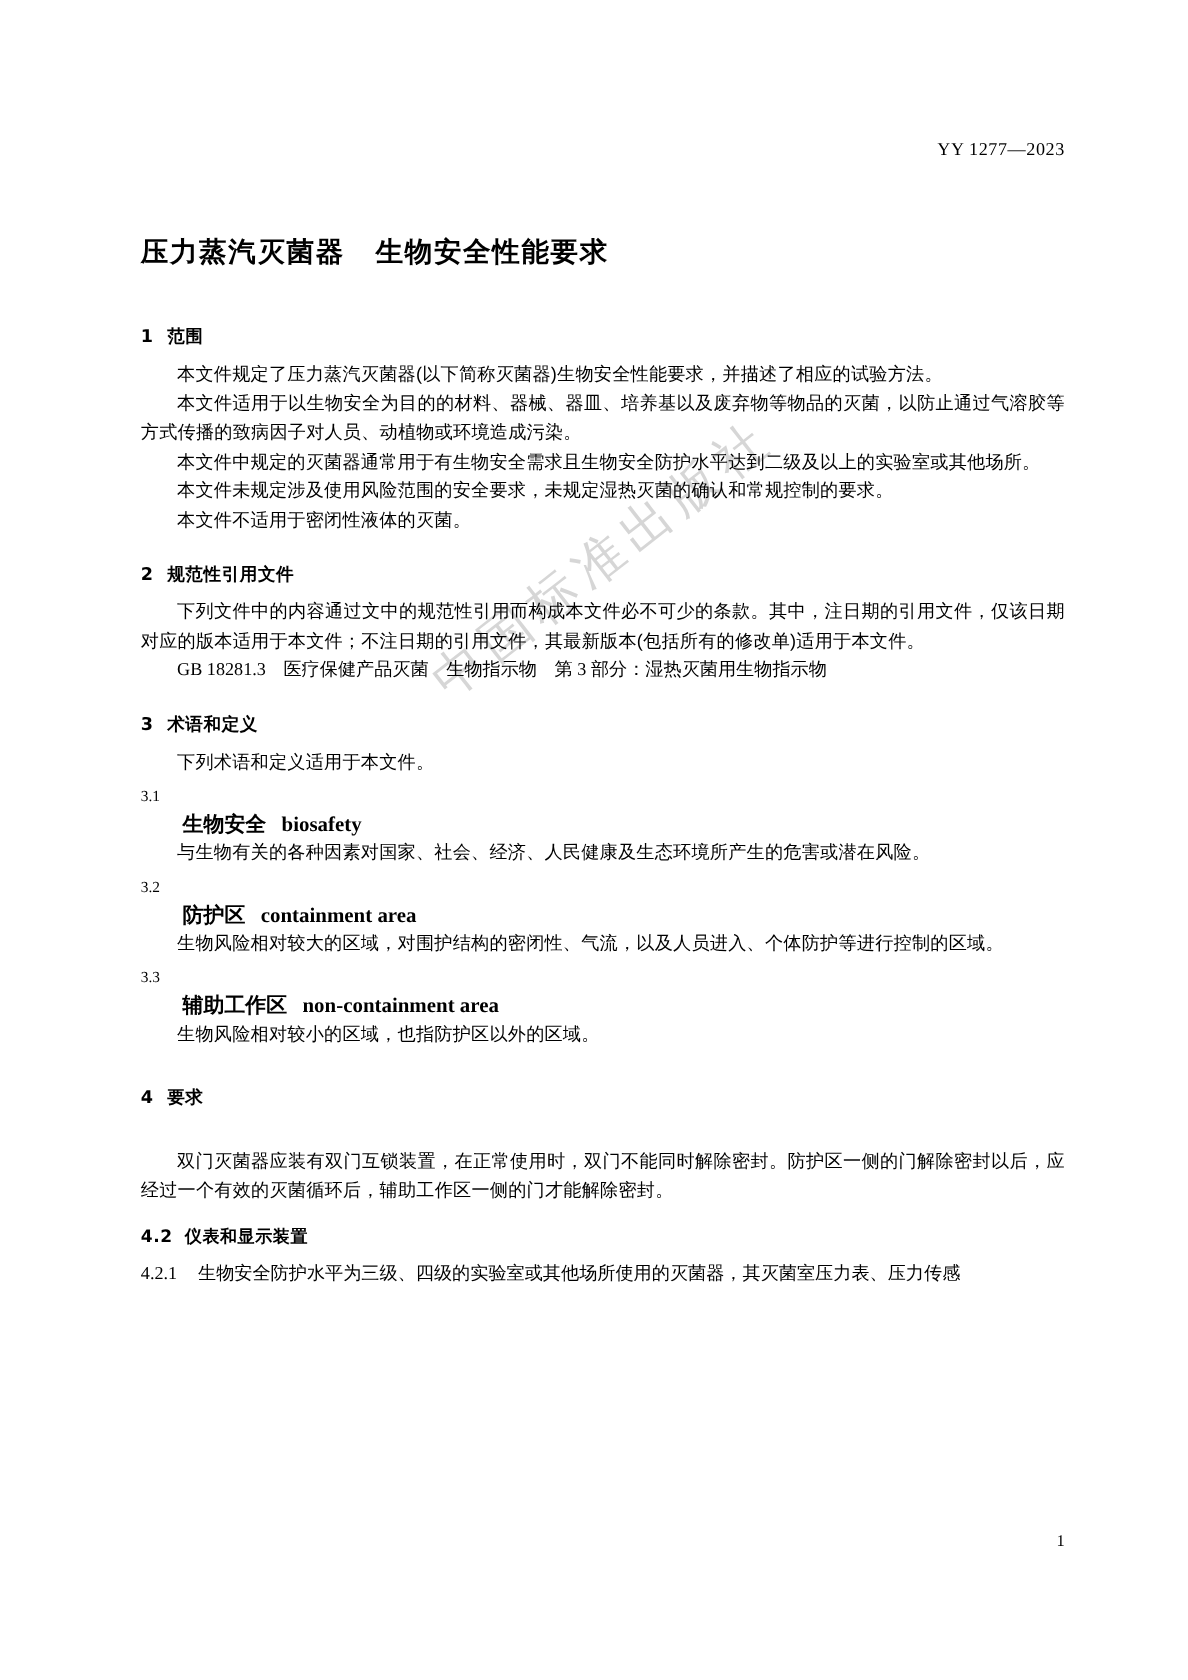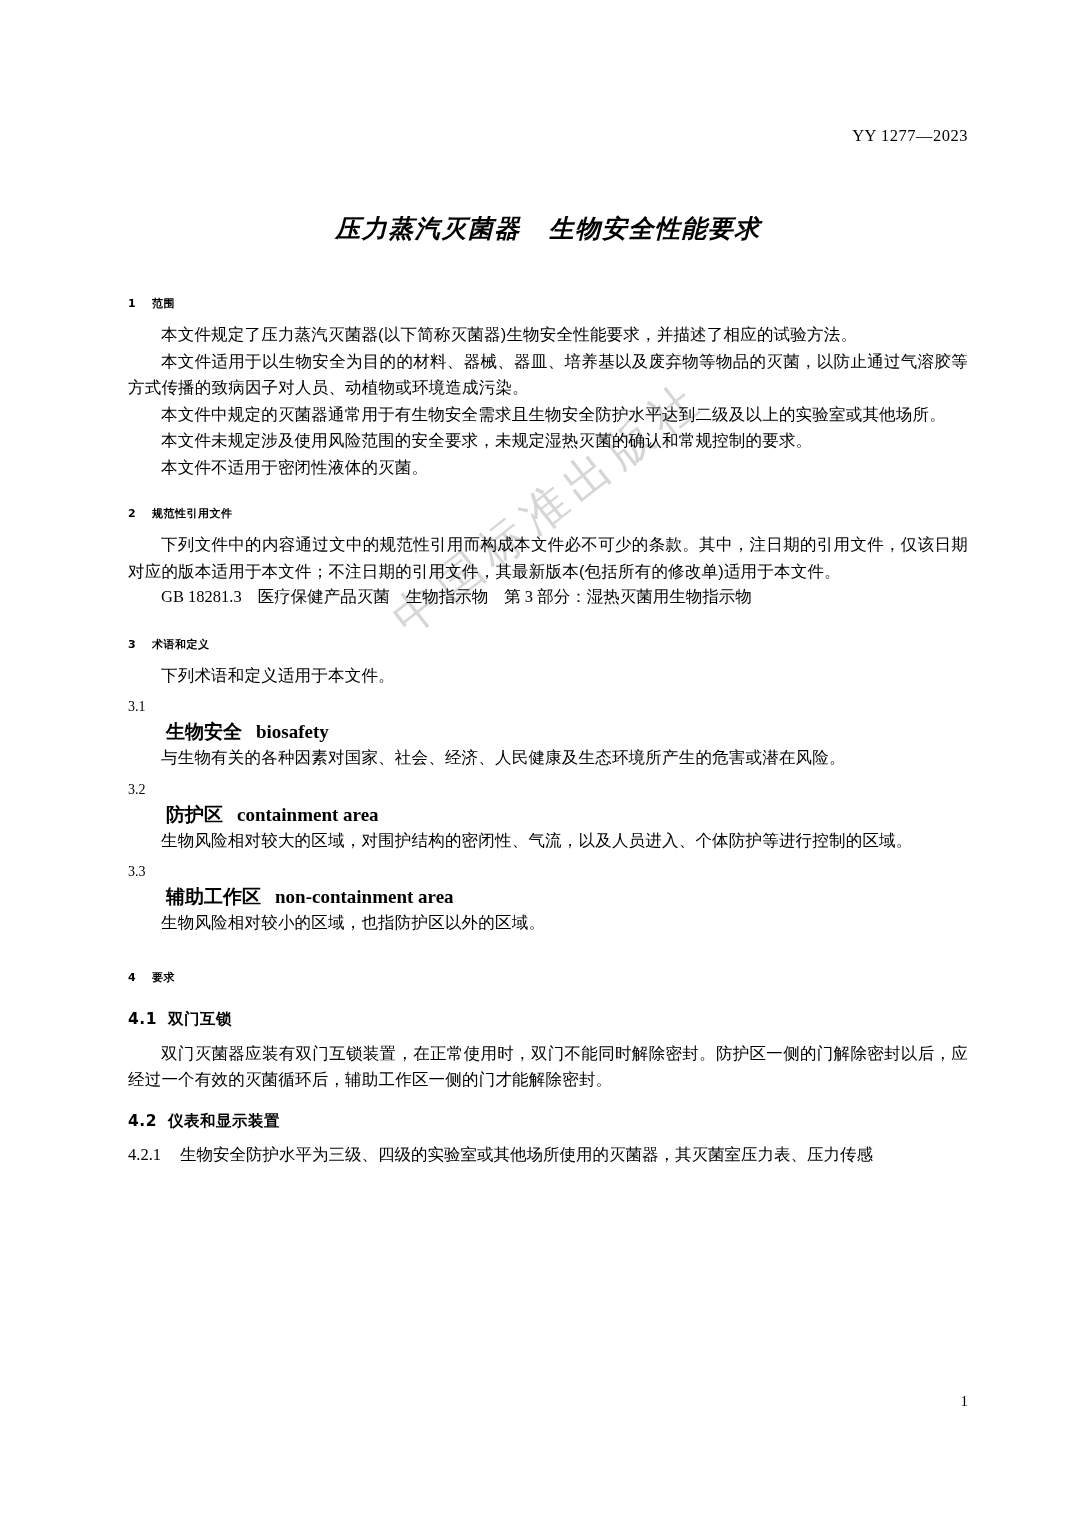--- a/index.html
+++ b/index.html
@@ -35,40 +35,38 @@
     font-size: 16.5px;
     letter-spacing: 0.5px;
     white-space: nowrap;
   }
   
   .doc-title {
     position: absolute;
     top: 212px;
     left: 0;
     width: 840px;
-    text-align: center;
     font-family: "DejaVu Sans", "Liberation Sans", sans-serif;
     font-weight: bold;
     font-size: 25px;
     letter-spacing: 1.5px;
-    font-style: italic;
   }
   .doc-title .gap { display: inline-block; width: 28px; }
 
   .body-area {
     position: absolute;
     top: 296px;
     left: 0;
     width: 840px;
   }
   
   h2.sec {
     font-family: "DejaVu Sans", "Liberation Sans", sans-serif;
     font-weight: bold;
-    font-size: 11px;
+    font-size: 16px;
     margin: 0;
     padding: 0;
     letter-spacing: 0.5px;
   }
   .sec-wrap { margin-top: 16px; }
   .sec-wrap.first { margin-top: 0; }
   .sec-num { display: inline-block; min-width: 24px; }
 
   p.para {
     font-family: Liberation Sans, sans-serif;
@@ -224,23 +222,20 @@
         <p class="para">生物风险相对较小的区域，也指防护区以外的区域。</p>
       </div>
 
       <div class="sec-wrap">
         <div class="block-gap"></div>
         <h2 class="sec">
           <span class="sec-num">4</span><span>要求</span>
         </h2>
 
         <div class="block-gap-lg"></div>
-        <p class="subsec">
-          <span class="n">4.1</span><span>双门互锁</span>
-        </p>
         <div class="block-gap-sm"></div>
         <p class="para">双门灭菌器应装有双门互锁装置，在正常使用时，双门不能同时解除密封。防护区一侧的门解除密封以后，应经过一个有效的灭菌循环后，辅助工作区一侧的门才能解除密封。</p>
 
         <div class="block-gap"></div>
         <p class="subsec">
           <span class="n">4.2</span><span>仪表和显示装置</span>
         </p>
         <div class="block-gap-sm"></div>
         <p class="clause-line">
           <span class="cn">4.2.1</span><span>生物安全防护水平为三级、四级的实验室或其他场所使用的灭菌器，其灭菌室压力表、压力传感</span>

